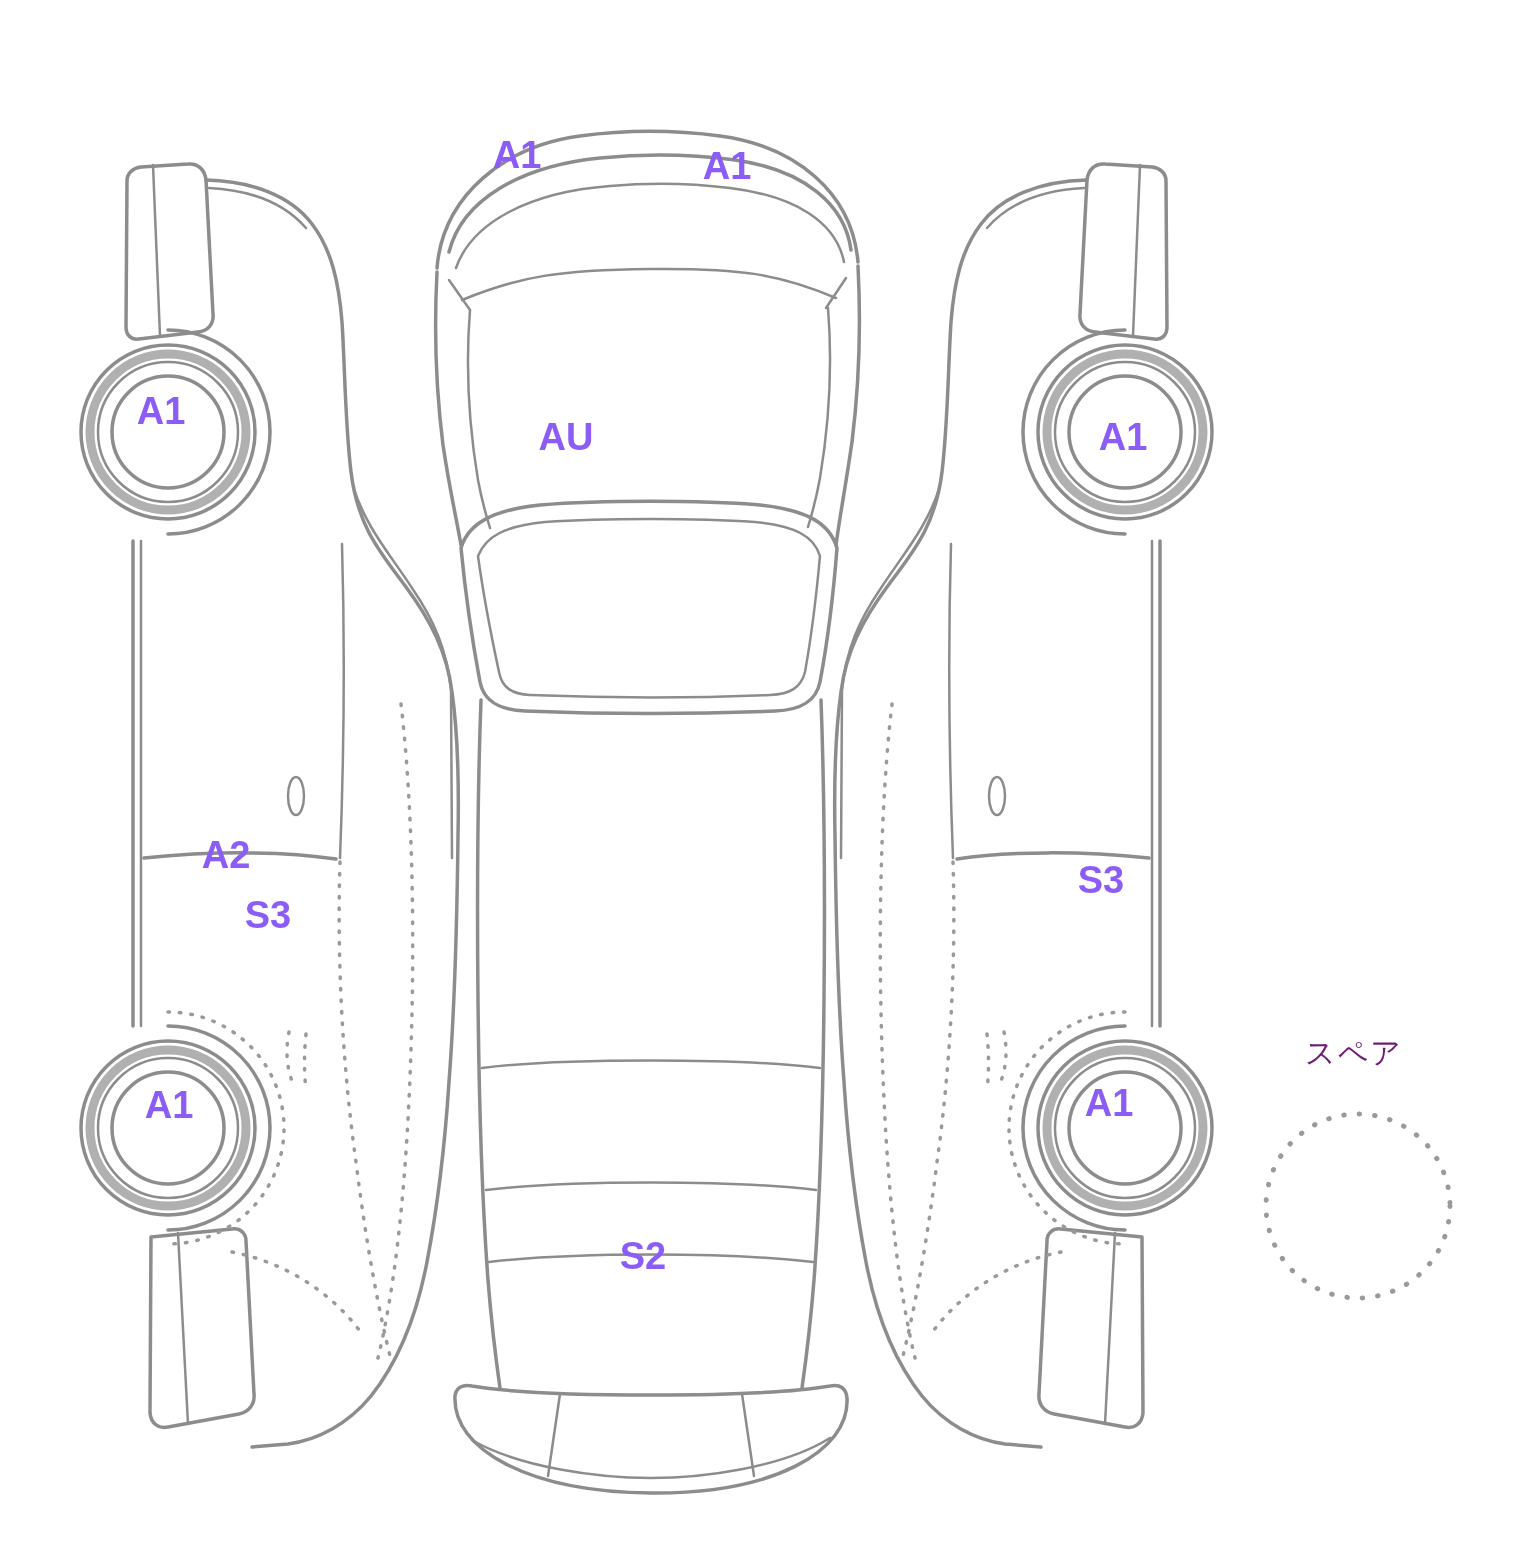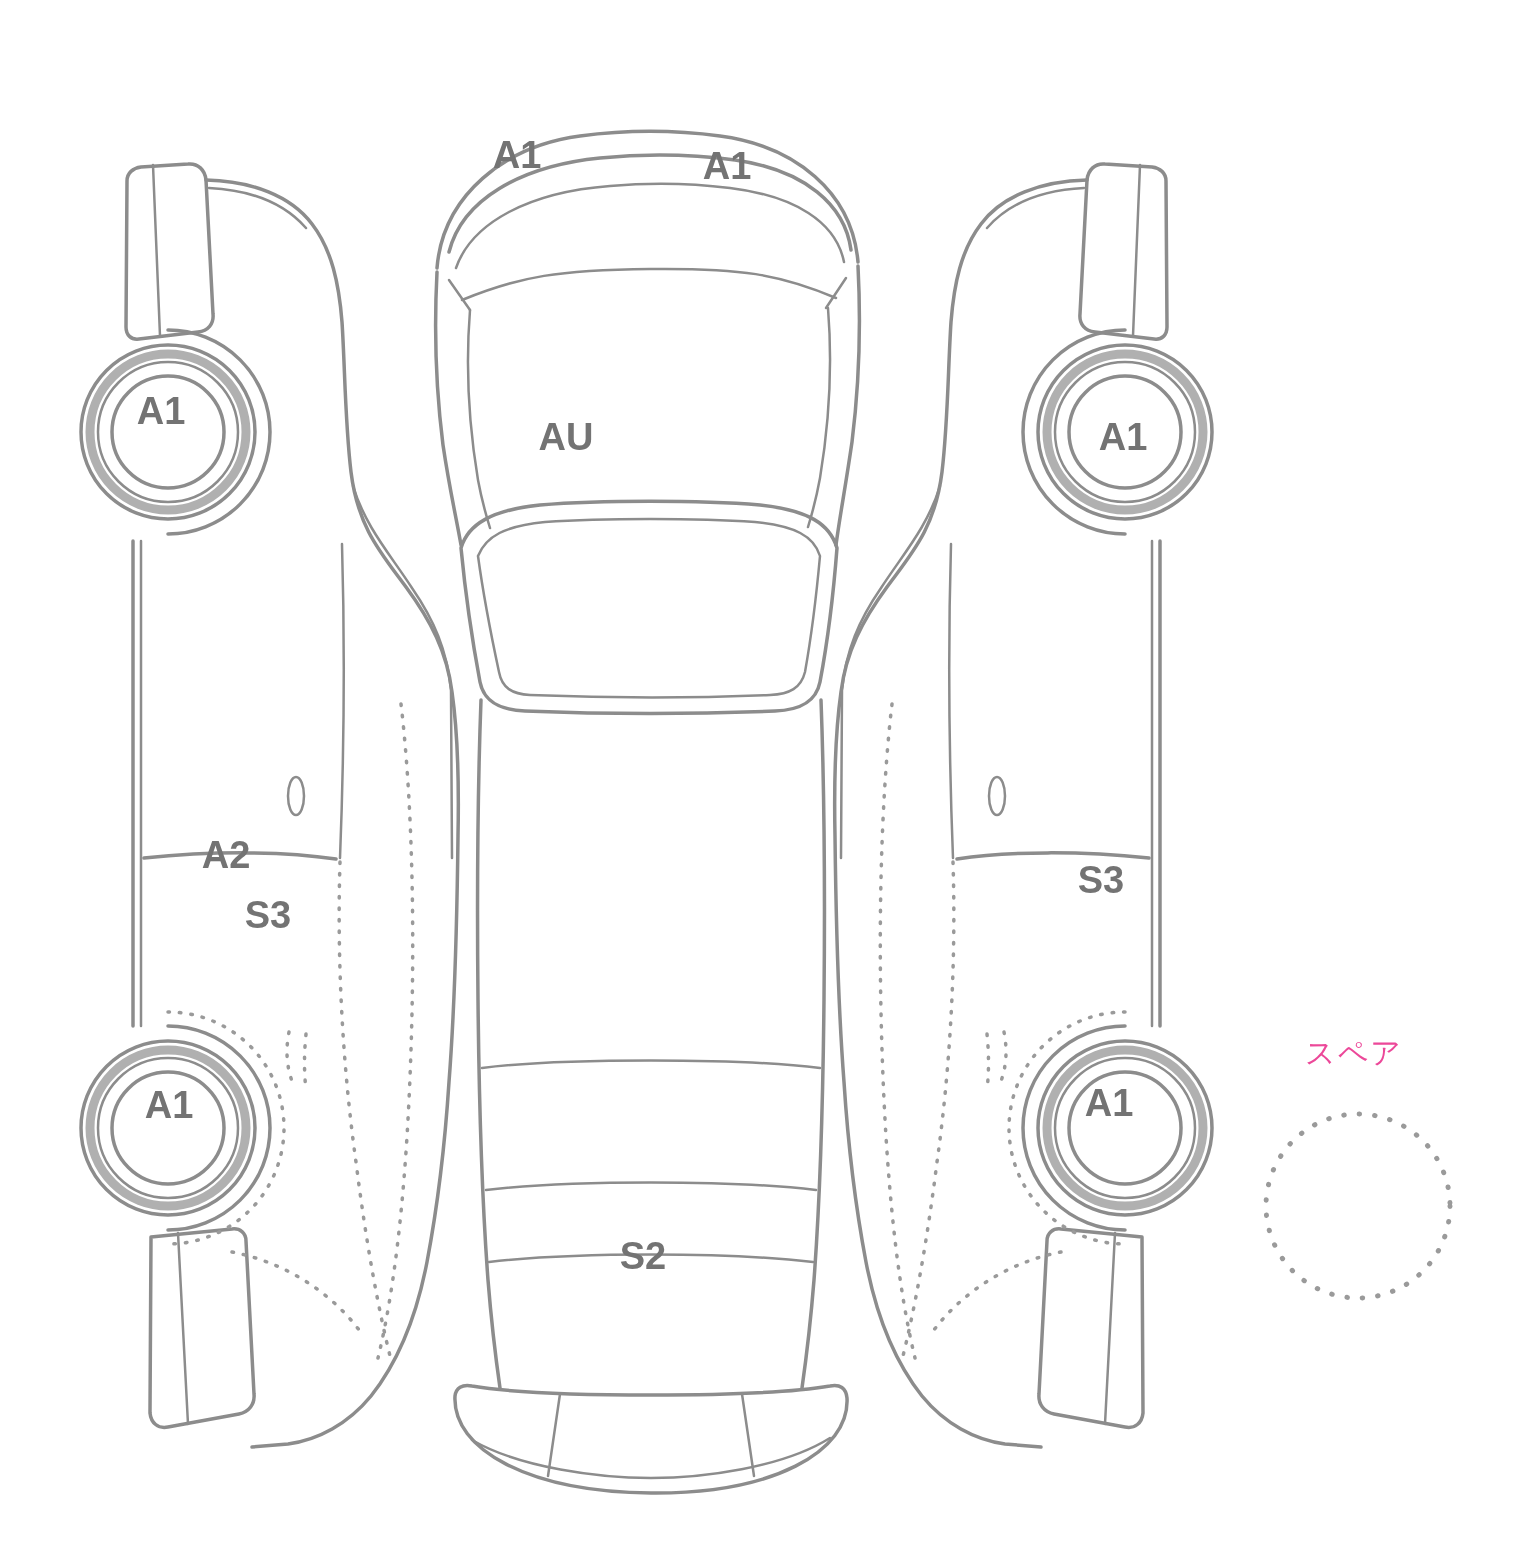--- a/index.html
+++ b/index.html
@@ -11,29 +11,29 @@
     overflow: hidden;
     font-family: "Liberation Sans", sans-serif;
   }
   .canvas svg { position: absolute; left: 0; top: 0; }
   .lbl {
     position: absolute;
     transform: translate(-50%, -50%);
     font-family: "Liberation Sans", sans-serif;
     font-size: 38px;
     font-weight: 600;
-    color: #737373;
+    color: #8b5cf6;
     white-space: nowrap;
     user-select: none;
   }
   .lbl-spare {
     font-family: "DejaVu Sans", sans-serif;
     font-size: 30px;
     font-weight: 400;
-    color: #ec4899;
+    color: #701a75;
     letter-spacing: 2px;
   }
   .stroke  { fill: none; stroke: #8c8c8c; stroke-width: 3.5; stroke-linecap: round; stroke-linejoin: round; }
   .thin    { stroke-width: 2.5; }
   .dotted  { fill: none; stroke: #9a9a9a; stroke-width: 3.5; stroke-linecap: round;
              stroke-dasharray: 1.5 10; }
   .tire-shade { fill: none; stroke: #b0b0b0; stroke-width: 9; }
   .whitefill  { fill: #ffffff; stroke: none; }
 </style>
 </head>

